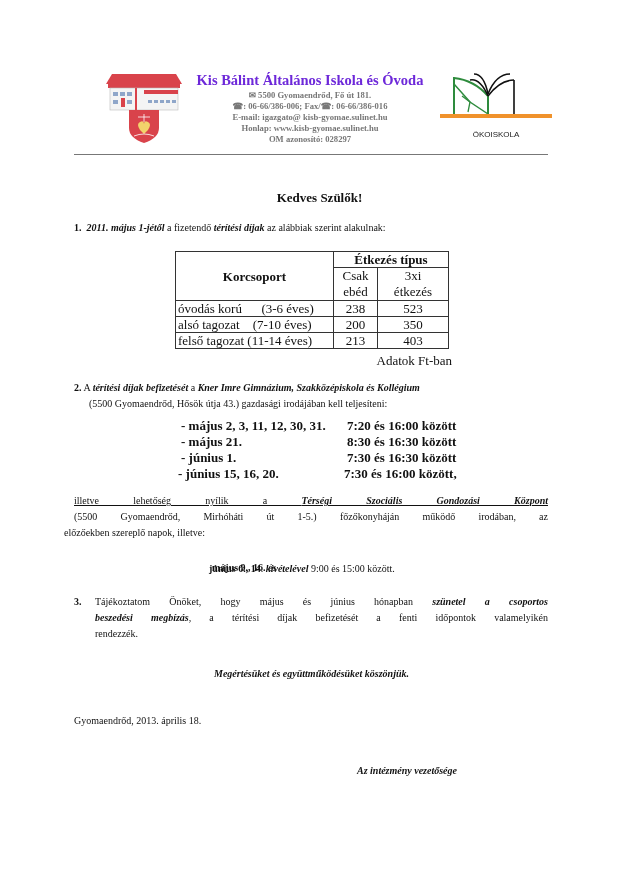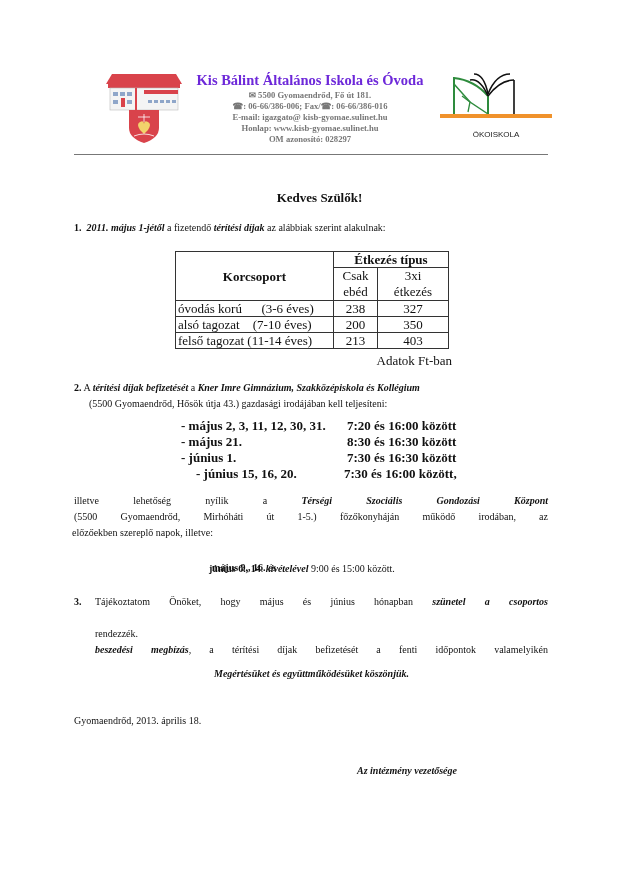--- a/index.html
+++ b/index.html
@@ -121,21 +121,21 @@
       <span>ebéd</span>
     </td>
     <td class="col-b" style="line-height:16px;">
       <span>3xi</span><br>
       <span>étkezés</span>
     </td>
   </tr>
   <tr>
     <td class="col-group"><span>óvodás korú</span>&nbsp;&nbsp;&nbsp;&nbsp;&nbsp;&nbsp;<span>(3-6 éves)</span></td>
     <td class="col-a">238</td>
-    <td class="col-b">327</td>
+    <td class="col-b">523</td>
   </tr>
   <tr>
     <td class="col-group"><span>alsó tagozat</span>&nbsp;&nbsp;&nbsp;&nbsp;<span>(7-10 éves)</span></td>
     <td class="col-a">200</td>
     <td class="col-b">350</td>
   </tr>
   <tr>
     <td class="col-group"><span>felső tagozat</span> <span>(11-14 éves)</span></td>
     <td class="col-a">213</td>
     <td class="col-b">403</td>
@@ -148,42 +148,42 @@
   <span class="b">2.</span><span> A </span><span class="bi">térítési díjak befizetését</span><span> a </span><span class="bi">Kner Imre Gimnázium, Szakközépiskola és Kollégium</span>
 </div>
 <div class="abs para" style="left:89px; top:396px; white-space:nowrap;">(5500 Gyomaendrőd, Hősök útja 43.) gazdasági irodájában kell teljesíteni:</div>
 
 <div class="abs sched" style="left:181px; top:418px;">- május 2, 3, 11, 12, 30, 31.</div>
 <div class="abs sched" style="left:347px; top:418px;">7:20 és 16:00 között</div>
 <div class="abs sched" style="left:181px; top:434px;">- május 21.</div>
 <div class="abs sched" style="left:347px; top:434px;">8:30 és 16:30 között</div>
 <div class="abs sched" style="left:181px; top:450px;">- június 1.</div>
 <div class="abs sched" style="left:347px; top:450px;">7:30 és 16:30 között</div>
-<div class="abs sched" style="left:178px; top:466px;margin-left:18px;">- június 15, 16, 20.</div>
+<div class="abs sched" style="left:178px; top:466px;">- június 15, 16, 20.</div>
 <div class="abs sched" style="left:344px; top:466px;">7:30 és 16:00 között,</div>
 
-<div class="abs para justify" style="left:74px; top:493px; width:474px;">
+<div class="abs para justify" style="left:74px; top:493px; width:474px;text-decoration:underline;">
   <span>illetve lehetőség nyílik a </span><span class="bi">Térségi Szociális Gondozási Központ</span>
 </div>
 <div class="abs para justify" style="left:74px; top:509px; width:474px;">(5500 Gyomaendrőd, Mirhóháti út 1-5.) főzőkonyháján működő irodában, az</div>
-<div class="abs para" style="left:72px; top:525px; white-space:nowrap;">előzőekben szereplő napok, illetve:</div>
+<div class="abs para" style="left:64px; top:525px; white-space:nowrap;">előzőekben szereplő napok, illetve:</div>
 
 <div class="abs para" style="left:212px; top:560px; white-space:nowrap;">
   <span class="b">május 9., 16.</span><span> és</span>
 </div>
 <div class="abs para" style="left:209px; top:561px; white-space:nowrap;">
   <span class="b">június  6., 14</span><span>. </span><span class="bi">kivételével</span><span> 9:00 és 15:00 között.</span>
 </div>
 
 <div class="abs para" style="left:74px; top:594px; white-space:nowrap;">
   <span class="b">3.</span>
 </div>
 <div class="abs para justify" style="left:95px; top:594px; width:453px;">
   <span>Tájékoztatom Önöket, hogy május és június hónapban </span><span class="bi">szünetel a csoportos</span>
 </div>
-<div class="abs para justify" style="left:95px; top:610px; width:453px;margin-top:32px;">
+<div class="abs para justify" style="left:95px; top:610px; width:453px;">
   <span class="bi">beszedési megbízás</span><span>, a térítési díjak befizetését a fenti időpontok valamelyikén</span>
 </div>
 <div class="abs para" style="left:95px; top:626px; white-space:nowrap;">rendezzék.</div>
 
 <div class="abs para bi" style="left:0; width:623px; top:666px; text-align:center;">Megértésüket és együttműködésüket köszönjük.</div>
 <div class="abs para" style="left:74px; top:713px; white-space:nowrap;">Gyomaendrőd, 2013. április 18.</div>
 <div class="abs para bi" style="left:357px; top:763px; white-space:nowrap;">Az intézmény vezetősége</div>
 
 </body></html>

